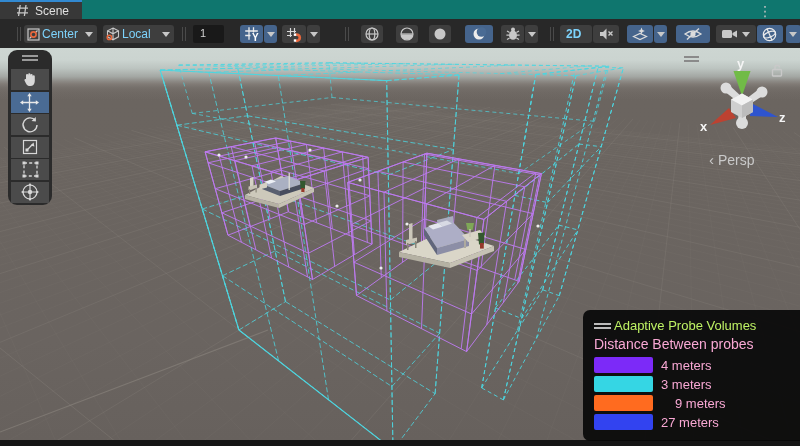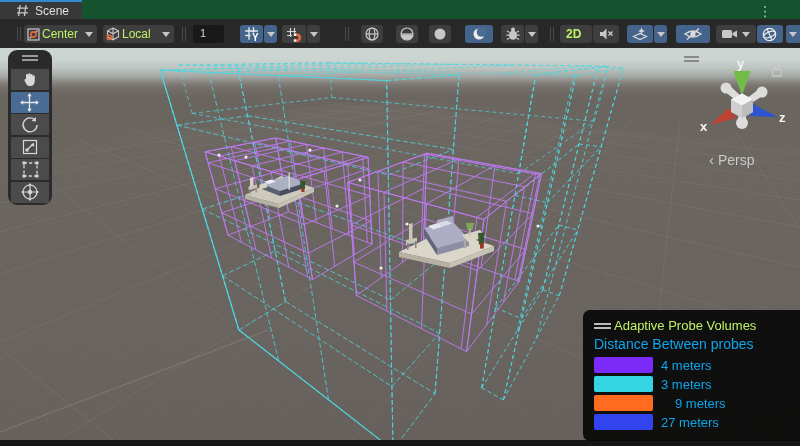--- a/index.html
+++ b/index.html
@@ -1,30 +1,30 @@
 <!DOCTYPE html>
 <html><head><meta charset="utf-8"><style>
 * { margin:0; padding:0; box-sizing:border-box; }
 body { width:800px; height:446px; font-family:"Liberation Sans", sans-serif; background:#191919; overflow:hidden; position:relative; }
-.tabbar { position:absolute; left:0; top:0; width:800px; height:19px; background:#14532d; }
+.tabbar { position:absolute; left:0; top:0; width:800px; height:19px; background:#0f766e; }
 .tab { position:absolute; left:0; top:0; width:82px; height:19px; background:#383838; border-top:2px solid #3289d1; color:#e0e0e0; font-size:12px; line-height:17px; }
 .tab .ticon { position:absolute; left:16px; top:2px; width:13px; height:13px; }
 .tab .tlabel { position:absolute; left:35px; top:1px; }
 .menu3 { position:absolute; right:28px; top:3px; color:#c4c4c4; font-size:14px; letter-spacing:0; }
 .toolbar { position:absolute; left:0; top:19px; width:800px; height:29px; background:#282828; }
-.tbtn { position:absolute; top:6px; height:18px; background:#3e3e3e; border-radius:3px; color:#bef264; font-size:12px; }
+.tbtn { position:absolute; top:6px; height:18px; background:#3e3e3e; border-radius:3px; color:#7dd3fc; font-size:12px; }
 .tbtn.blue { background:#45648c; }
 .sep { position:absolute; top:8px; width:1px; height:14px; background:#4a4a4a; }
 .scene { position:absolute; left:0; top:48px; width:800px; height:392px; overflow:hidden; }
 .botstrip { position:absolute; left:0; top:440px; width:800px; height:6px; background:#151515; }
 .palette { position:absolute; left:8px; top:50px; width:44px; height:155px; background:#2b2b2b; border-radius:9px; }
 .pbtn { position:absolute; left:3px; width:38px; height:21px; background:#4b4b4b; }
 .pbtn.sel { background:#4a6b94; }
 .legend { position:absolute; left:583px; top:310px; width:217px; height:131px; background:rgba(9,9,9,0.93); border-radius:7px 0 0 7px; color:#e6e6e6; }
-.lrow { position:absolute; left:11px; font-size:13px; color:#0ea5e9; }
+.lrow { position:absolute; left:11px; font-size:13px; color:#f9a8d4; }
 .sw { position:absolute; left:11px; width:59px; height:16px; border-radius:2px; }
 .persp { position:absolute; left:709px; top:151px; color:#c9c9c9; font-size:14px; }
 svg text { font-family:"Liberation Sans", sans-serif; }
 </style></head><body>
 
 <div class="scene">
 <svg width="800" height="392" viewBox="0 0 800 392">
 <defs>
 <linearGradient id="sky" x1="0" y1="0" x2="0" y2="1">
  <stop offset="0" stop-color="#cdd6d2"></stop>

